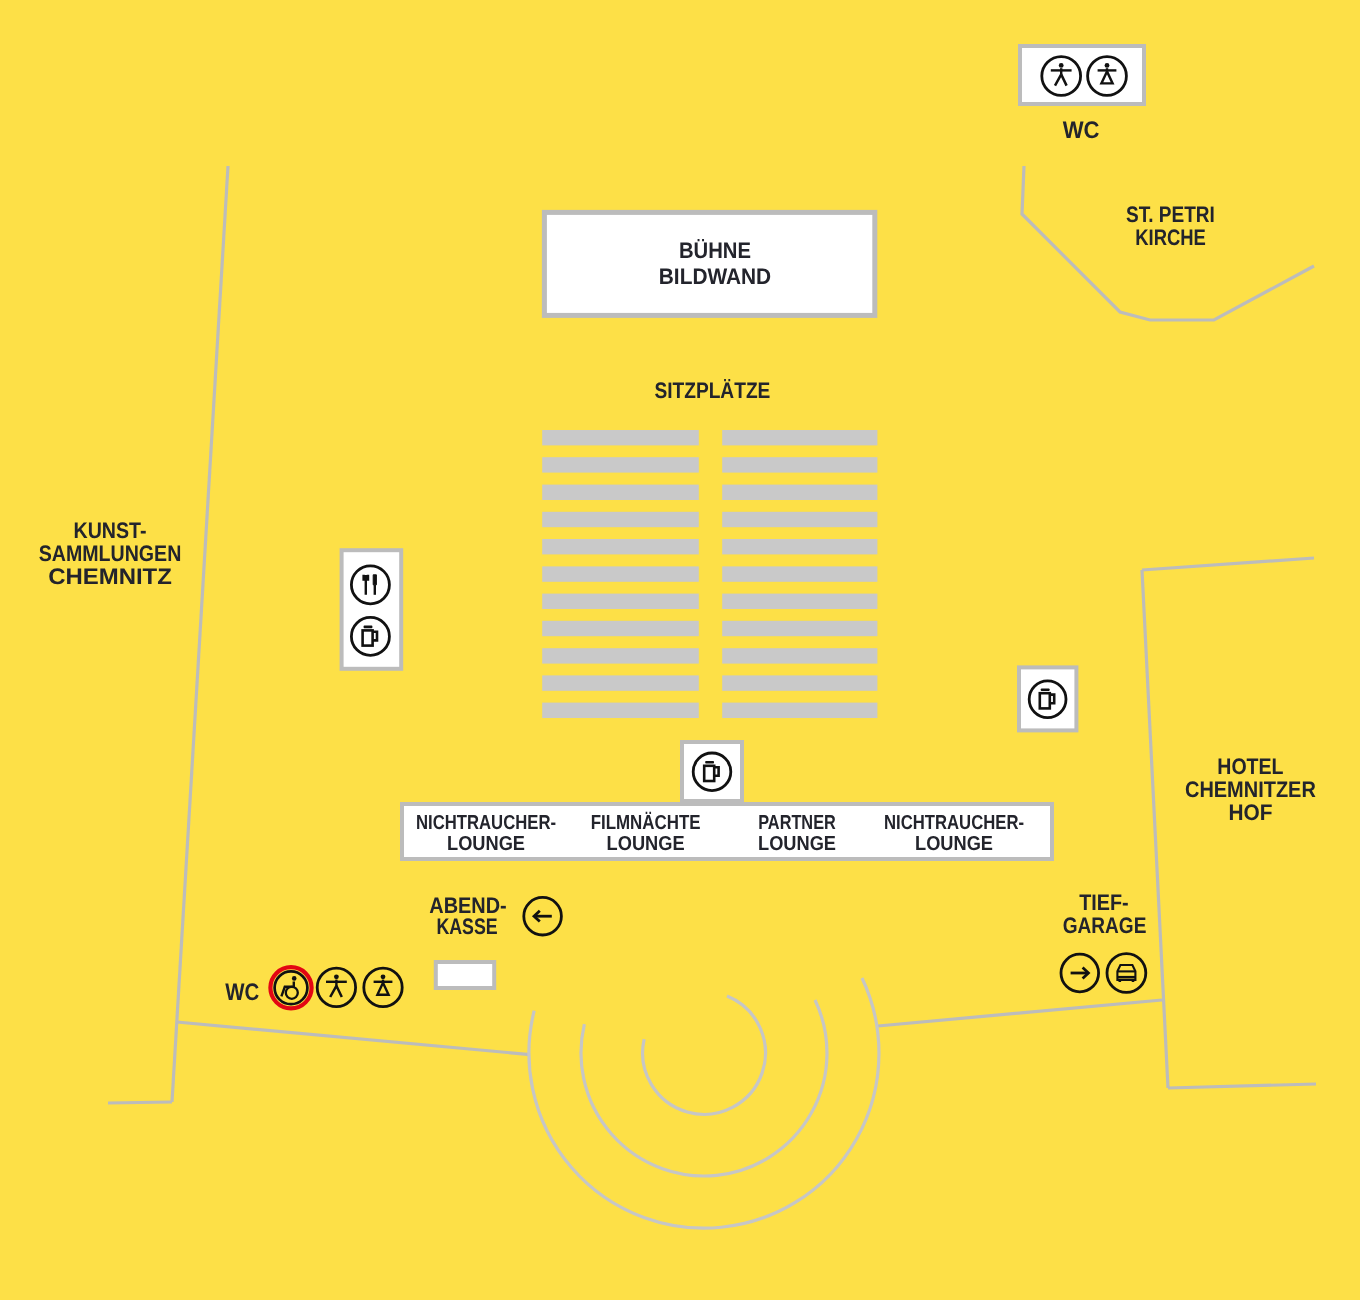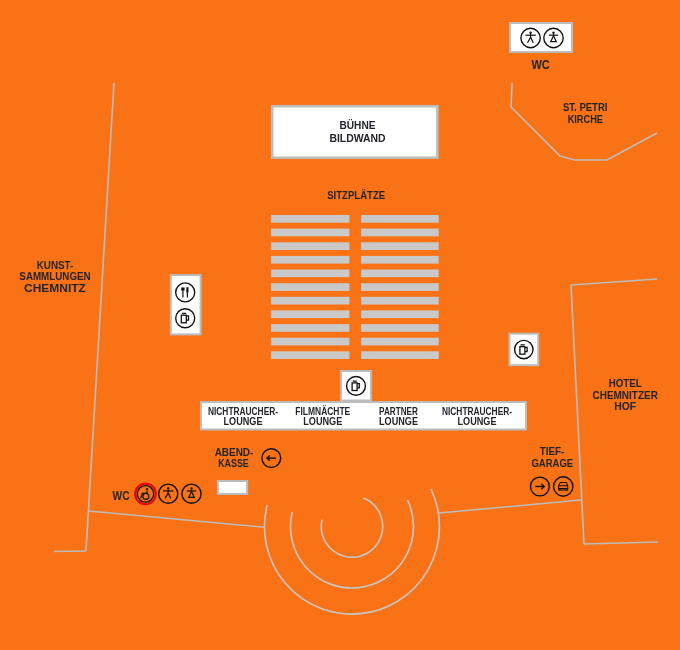--- a/index.html
+++ b/index.html
@@ -1,16 +1,16 @@
 <!DOCTYPE html>
 <html><head>
 <meta charset="utf-8">
 <style>
   html,body{margin:0;padding:0;background:#ffffff;}
-  #stage{position:relative;width:680px;height:650px;background:#f97316;overflow:hidden;text-align:center;}
+  #stage{position:relative;width:680px;height:650px;background:#fde047;overflow:hidden;text-align:center;}
   text{font-family:"Liberation Sans",sans-serif;font-weight:bold;fill:#23242c;}
 </style>
 </head>
 <body>
 <div id="stage">
 <svg width="680" height="650" viewBox="0 0 680 650">
 
   <g fill="none" stroke="#bcbcbc" stroke-width="1.6">
     <path d="M114,83 L86,551"></path>
     <path d="M54,551.5 L86,551"></path>

